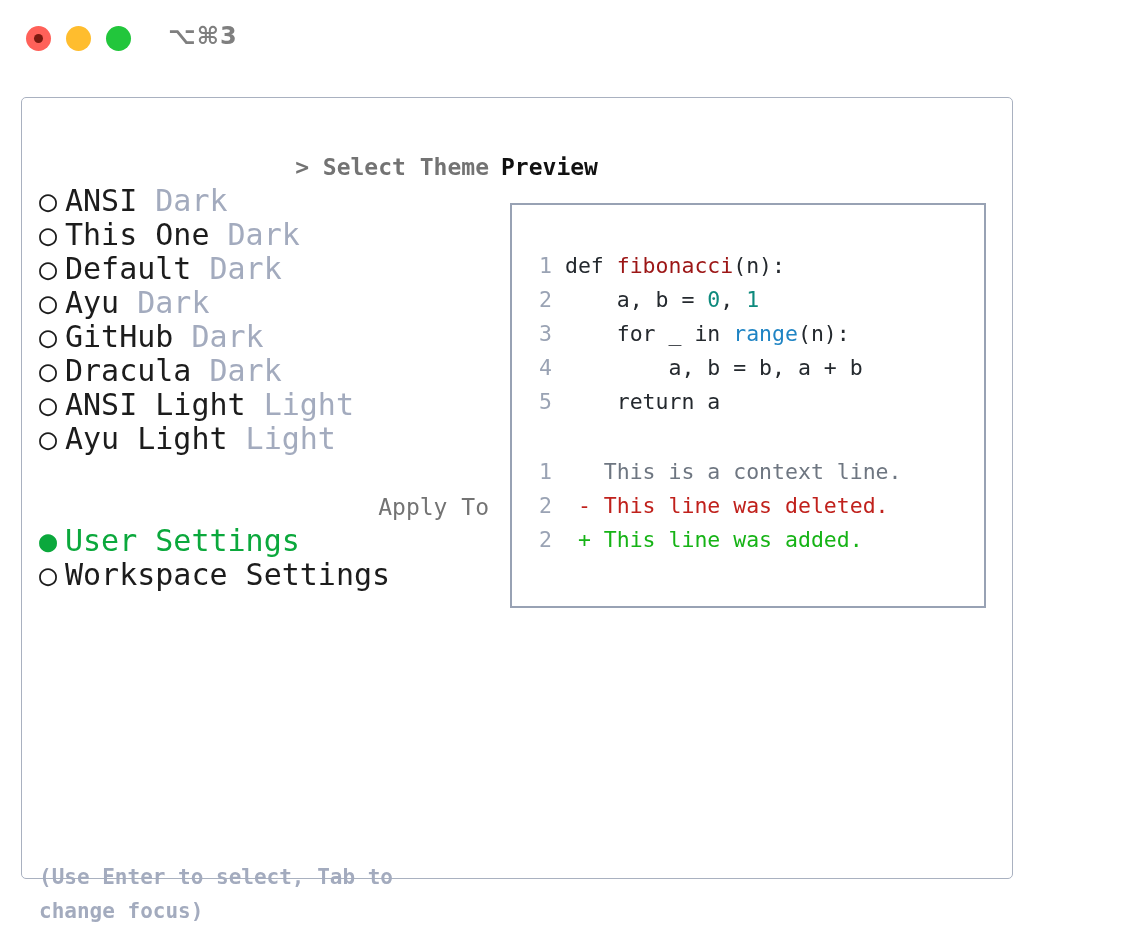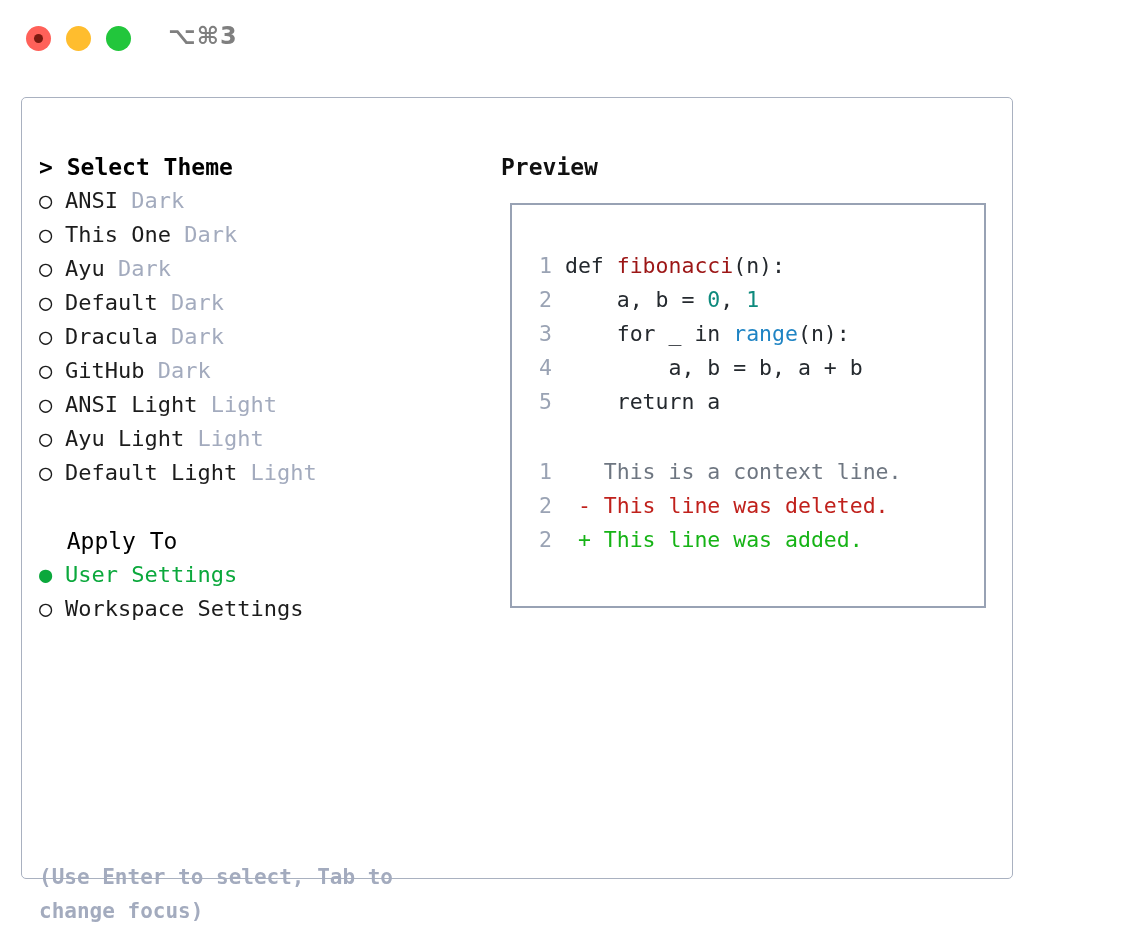--- a/index.html
+++ b/index.html
@@ -84,28 +84,29 @@
   #left-col {
     position: absolute;
     left: 17px;
     top: 52px;
     width: 450px;
   }
 
   .section-head {
     font-size: 23px;
     line-height: 34px;
-    color: #000000;
+    color: #737373;
     white-space: pre;
     height: 34px;
+    text-align: right;
   }
   .section-head.active { font-weight: bold; }
 
   .opt-row {
-    font-size: 22px;
+    font-size: 30px;
     line-height: 34px;
     height: 34px;
     white-space: pre;
     color: #1c1c1c;
   }
   .marker {
     display: inline-block;
     width: 26px;
     color: #1c1c1c;
   }
@@ -187,27 +188,26 @@
     <div id="shortcut">⌥⌘3</div>
   </div>
 
   <div id="panel">
 
     <div id="left-col">
       <div id="theme-list">
           <div class="section-head active">&gt; Select Theme</div>
           <div class="opt-row"><span class="marker">○</span><span class="opt-label">ANSI</span><span class="opt-variant"> Dark</span></div>
           <div class="opt-row"><span class="marker">○</span><span class="opt-label">This One</span><span class="opt-variant"> Dark</span></div>
+          <div class="opt-row"><span class="marker">○</span><span class="opt-label">Default</span><span class="opt-variant"> Dark</span></div>
           <div class="opt-row"><span class="marker">○</span><span class="opt-label">Ayu</span><span class="opt-variant"> Dark</span></div>
-          <div class="opt-row"><span class="marker">○</span><span class="opt-label">Default</span><span class="opt-variant"> Dark</span></div>
+          <div class="opt-row"><span class="marker">○</span><span class="opt-label">GitHub</span><span class="opt-variant"> Dark</span></div>
           <div class="opt-row"><span class="marker">○</span><span class="opt-label">Dracula</span><span class="opt-variant"> Dark</span></div>
-          <div class="opt-row"><span class="marker">○</span><span class="opt-label">GitHub</span><span class="opt-variant"> Dark</span></div>
           <div class="opt-row"><span class="marker">○</span><span class="opt-label">ANSI Light</span><span class="opt-variant"> Light</span></div>
           <div class="opt-row"><span class="marker">○</span><span class="opt-label">Ayu Light</span><span class="opt-variant"> Light</span></div>
-          <div class="opt-row"><span class="marker">○</span><span class="opt-label">Default Light</span><span class="opt-variant"> Light</span></div>
           <div style="height: 34px;"></div>
         </div>
       <div id="apply-list">
           <div class="section-head">  Apply To</div>
           <div class="opt-row selected"><span class="marker">●</span><span class="opt-label">User Settings</span></div>
           <div class="opt-row"><span class="marker">○</span><span class="opt-label">Workspace Settings</span></div>
         </div>
     </div>
 
     <div id="hint">(Use Enter to select, Tab to change focus)</div>

